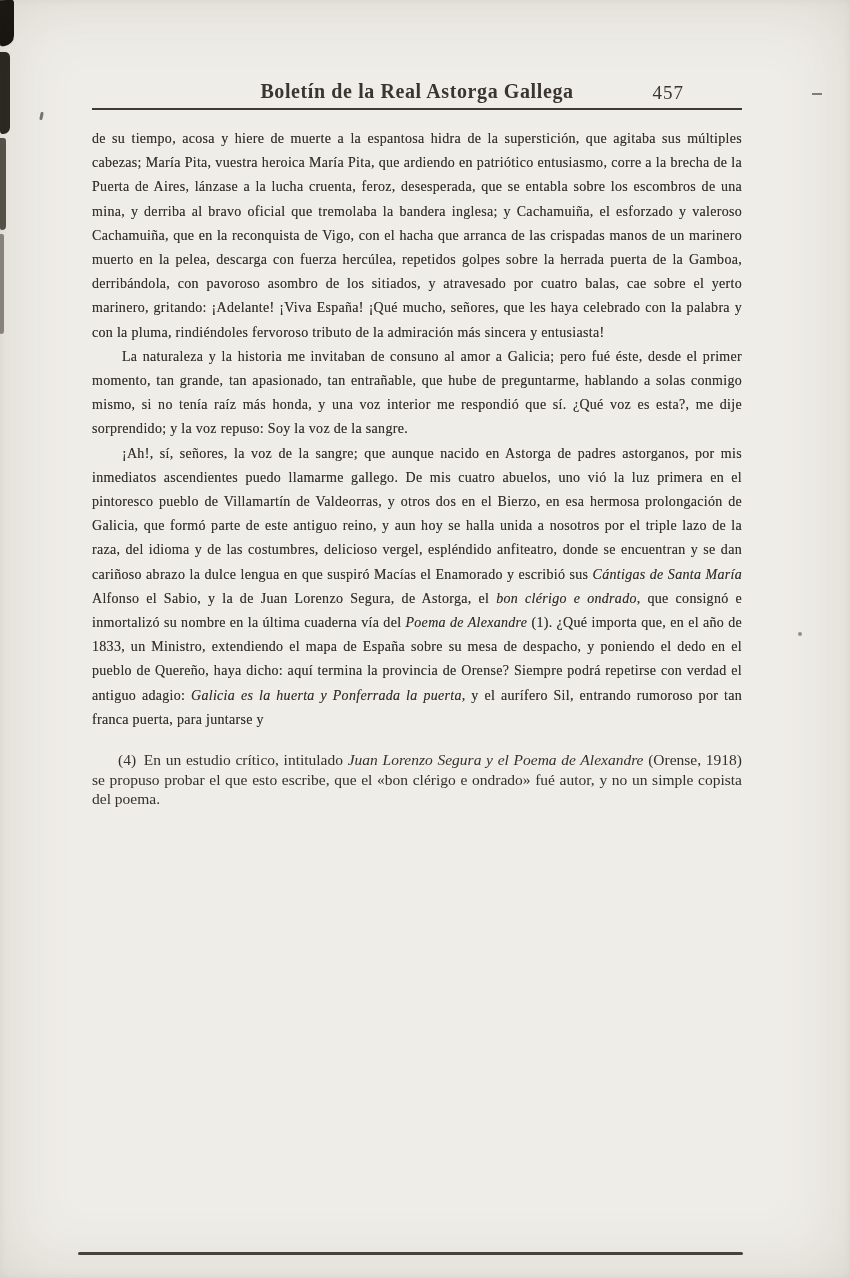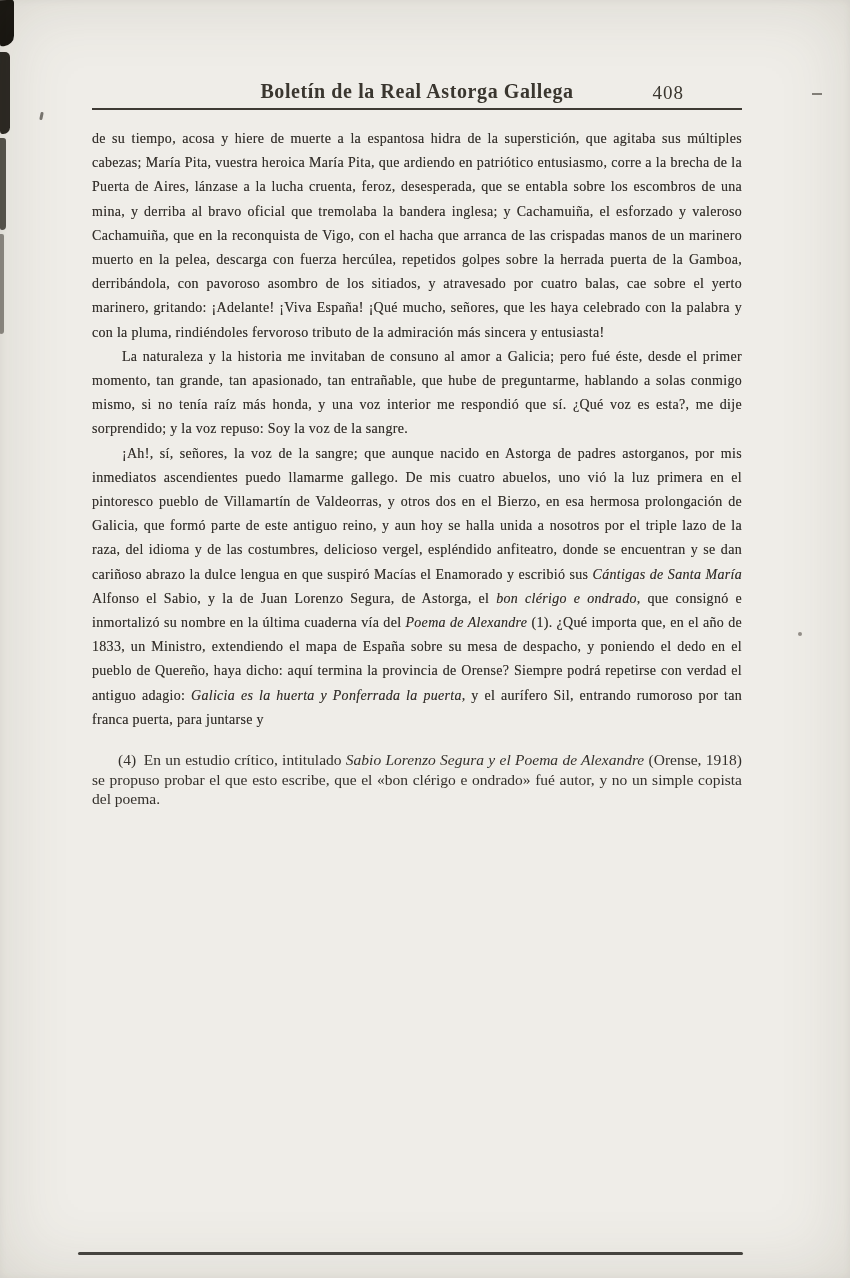--- a/index.html
+++ b/index.html
@@ -100,26 +100,26 @@
 <div class="artifact blob3"></div>
 <div class="artifact blob4"></div>
 <div class="artifact bottomline"></div>
 <div class="artifact speck1"></div>
 <div class="artifact speck2"></div>
 <div class="artifact speck3"></div>
 
 <div class="content">
   <div class="hdr">
     <span class="title">Boletín de la Real Astorga Gallega</span>
-    <span class="pagenum">408</span>
+    <span class="pagenum">457</span>
   </div>
   <div class="rule"></div>
   <div class="body-text">
       <p><span>de su tiempo, acosa y hiere de muerte a la espantosa hidra de la superstición, que agitaba sus múltiples cabezas; María Pita, vuestra heroica María Pita, que ardiendo en patriótico entusiasmo, corre a la brecha de la Puerta de Aires, lánzase a la lucha cruenta, feroz, desesperada, que se entabla sobre los escombros de una mina, y derriba al bravo oficial que tremolaba la bandera inglesa; y Cachamuiña, el esforzado y valeroso Cachamuiña, que en la reconquista de Vigo, con el hacha que arranca de las crispadas manos de un marinero muerto en la pelea, descarga con fuerza hercúlea, repetidos golpes sobre la herrada puerta de la Gamboa, derribándola, con pavoroso asombro de los sitiados, y atravesado por cuatro balas, cae sobre el yerto marinero, gritando: ¡Adelante! ¡Viva España! ¡Qué mucho, señores, que les haya celebrado con la palabra y con la pluma, rindiéndoles fervoroso tributo de la admiración más sincera y entusiasta!</span></p>
       <p class="indent"><span>La naturaleza y la historia me invitaban de consuno al amor a Galicia; pero fué éste, desde el primer momento, tan grande, tan apasionado, tan entrañable, que hube de preguntarme, hablando a solas conmigo mismo, si no tenía raíz más honda, y una voz interior me respondió que sí. ¿Qué voz es esta?, me dije sorprendido; y la voz repuso: Soy la voz de la sangre.</span></p>
       <p class="indent"><span>¡Ah!, sí, señores, la voz de la sangre; que aunque nacido en Astorga de padres astorganos, por mis inmediatos ascendientes puedo llamarme gallego. De mis cuatro abuelos, uno vió la luz primera en el pintoresco pueblo de Villamartín de Valdeorras, y otros dos en el Bierzo, en esa hermosa prolongación de Galicia, que formó parte de este antiguo reino, y aun hoy se halla unida a nosotros por el triple lazo de la raza, del idioma y de las costumbres, delicioso vergel, espléndido anfiteatro, donde se encuentran y se dan cariñoso abrazo la dulce lengua en que suspiró Macías el Enamorado y escribió sus </span><span class="it">Cántigas de Santa María</span><span> Alfonso el Sabio, y la de Juan Lorenzo Segura, de Astorga, el </span><span class="it">bon clérigo e ondrado</span><span>, que consignó e inmortalizó su nombre en la última cuaderna vía del </span><span class="it">Poema de Alexandre</span><span> (1). ¿Qué importa que, en el año de 1833, un Ministro, extendiendo el mapa de España sobre su mesa de despacho, y poniendo el dedo en el pueblo de Quereño, haya dicho: aquí termina la provincia de Orense? Siempre podrá repetirse con verdad el antiguo adagio: </span><span class="it">Galicia es la huerta y Ponferrada la puerta,</span><span> y el aurífero Sil, entrando rumoroso por tan franca puerta, para juntarse y</span></p>
     </div>
   <div class="footnote">
-    <span><span>(4) En un estudio crítico, intitulado </span><span class="it">Sabio Lorenzo Segura y el Poema de Alexandre</span><span> (Orense, 1918) se propuso probar el que esto escribe, que el «bon clérigo e ondrado» fué autor, y no un simple copista del poema.</span></span>
+    <span><span>(4) En un estudio crítico, intitulado </span><span class="it">Juan Lorenzo Segura y el Poema de Alexandre</span><span> (Orense, 1918) se propuso probar el que esto escribe, que el «bon clérigo e ondrado» fué autor, y no un simple copista del poema.</span></span>
   </div>
 </div>
 
 <div class="vignette"></div>
 
 </body></html>

